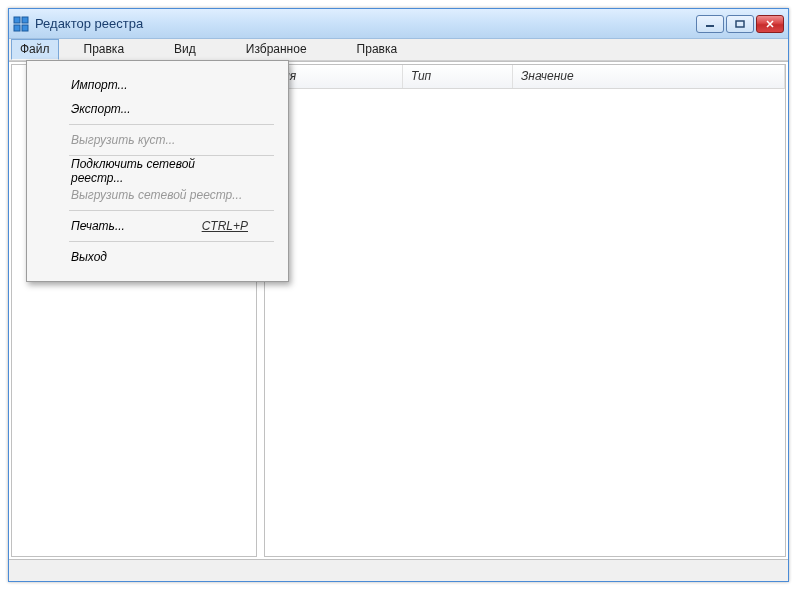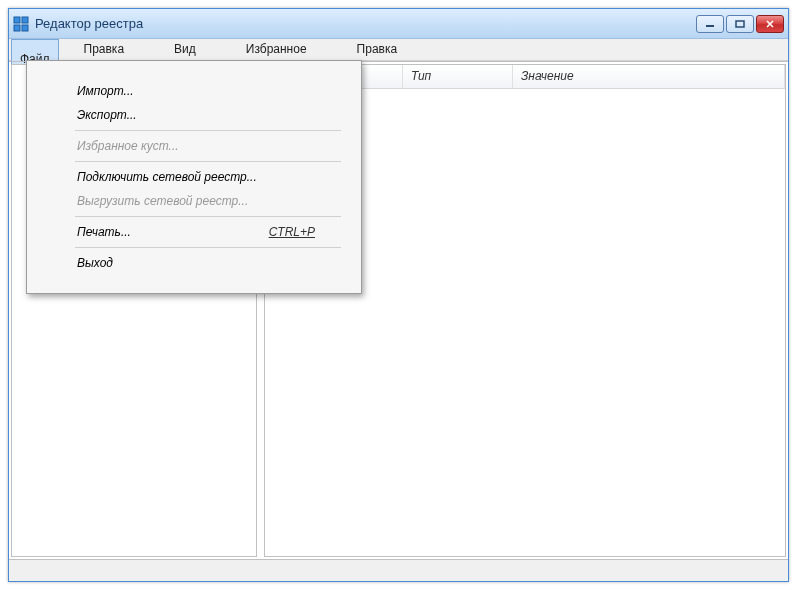--- a/index.html
+++ b/index.html
@@ -70,21 +70,21 @@
   }
   .menu-item {
     padding: 3px 25px;
     font-size: 12px;
     color: #222;
     cursor: default;
   }
   .menu-item.open {
     background: #cde3f9;
     border: 1px solid #7aa7d8;
-    padding: 12px 8px;
+    padding: 2px 8px;
     border-bottom: 1px solid #f6f6f6;
   }
 
   .content-area {
     flex: 1;
     display: flex;
     border-top: 1px solid #c0c0c0;
     position: relative;
     gap: 7px;
   }
@@ -138,25 +138,25 @@
     border-top: 1px solid #c0c0c0;
     padding: 3px 6px;
     font-size: 12px;
   }
 
   
   .dropdown {
     position: absolute;
     top: 51px;
     left: 17px;
-    width: 336px;
+    width: 263px;
     background: #f6f6f6;
     border: 1px solid #9c9c9c;
     box-shadow: 2px 3px 6px rgba(0,0,0,0.35);
-    padding: 18px;
+    padding: 12px;
     z-index: 100;
   }
   .dd-row {
     display: flex;
     align-items: center;
     height: 24px;
     padding: 0 28px 0 32px;
     font-style: italic;
     font-size: 12px;
     color: #000;
@@ -242,21 +242,21 @@
 
   <div class="dropdown" id="dropdown">
       <div class="dd-row">
         <span>Импорт...</span>
       </div>
       <div class="dd-row">
         <span>Экспорт...</span>
       </div>
       <div class="dd-sep"></div>
       <div class="dd-row disabled">
-        <span>Избранное куст...</span>
+        <span>Выгрузить куст...</span>
       </div>
       <div class="dd-sep"></div>
       <div class="dd-row">
         <span>Подключить сетевой реестр...</span>
       </div>
       <div class="dd-row disabled">
         <span>Выгрузить сетевой реестр...</span>
       </div>
       <div class="dd-sep"></div>
       <div class="dd-row">

